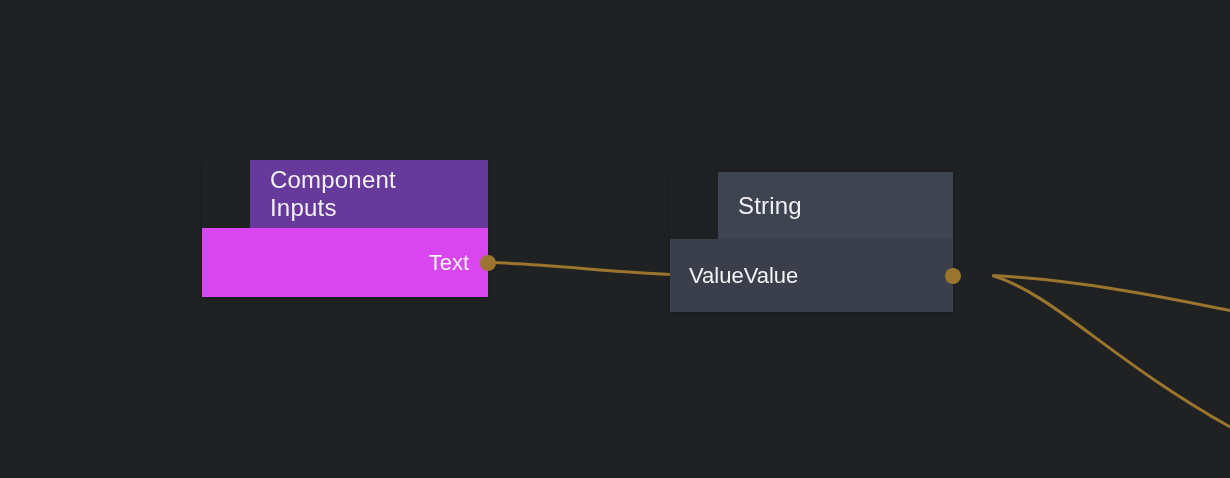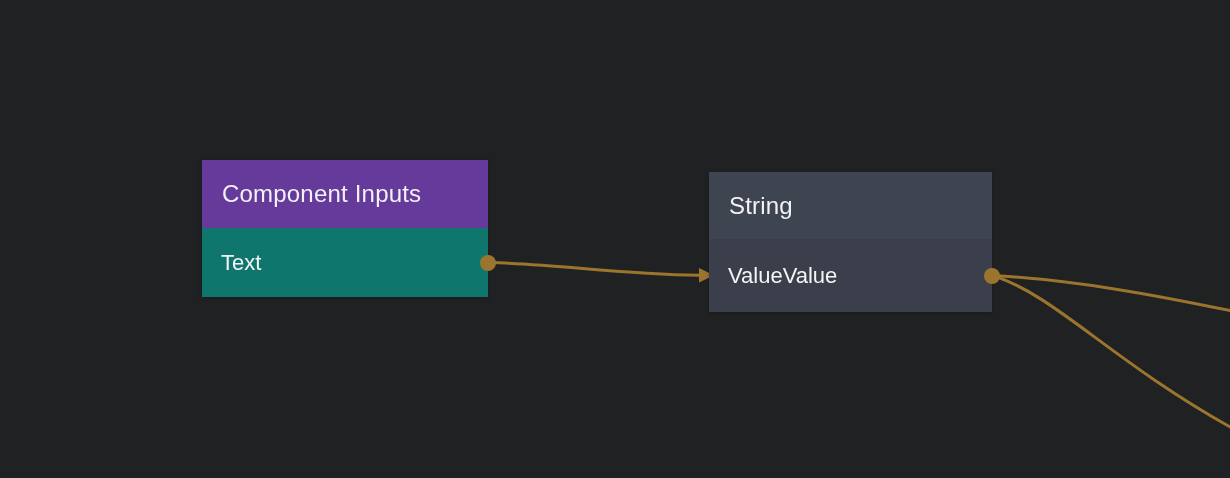--- a/index.html
+++ b/index.html
@@ -13,35 +13,36 @@
   .wire-layer { position:absolute; left:0; top:0; width:1230px; height:478px; display:block; }
   .wire { fill:none; stroke:#9b752e; stroke-width:3; }
   .arrowhead { fill:#9b752e; }
 
   .node { position:absolute; box-shadow:0 1px 4px rgba(0,0,0,0.25); }
   .node-header {
     display:flex; align-items:center;
     padding:0 20px;
     font-size:24px; color:#f2f1f5;
     letter-spacing:0.2px;
+    margin-left:48px;
   }
   .node-body {
     position:relative;
     display:flex; align-items:center;
     padding:0 19px;
     font-size:22px; color:#f4f3f6;
   }
 
   
   .node--component-inputs { left:202px; top:160px; width:286px; }
   .node--component-inputs .node-header { height:68px; background:#663a9b; }
-  .node--component-inputs .node-body  { height:69px; background:#0f766e; justify-content:flex-start; }
+  .node--component-inputs .node-body  { height:69px; background:#d946ef; justify-content:flex-end; }
 
   
-  .node--string { left:709px; top:172px; width:283px; }
+  .node--string { left:670px; top:172px; width:283px; }
   .node--string .node-header { height:67px; background:#3f4451; }
   .node--string .node-body   { height:73px; background:#3a3f4b; justify-content:flex-start; }
 
   .port-dot {
     position:absolute;
     width:16px; height:16px;
     border-radius:50%;
     background:#9b752e;
     top:50%;
     transform:translateY(-50%);

